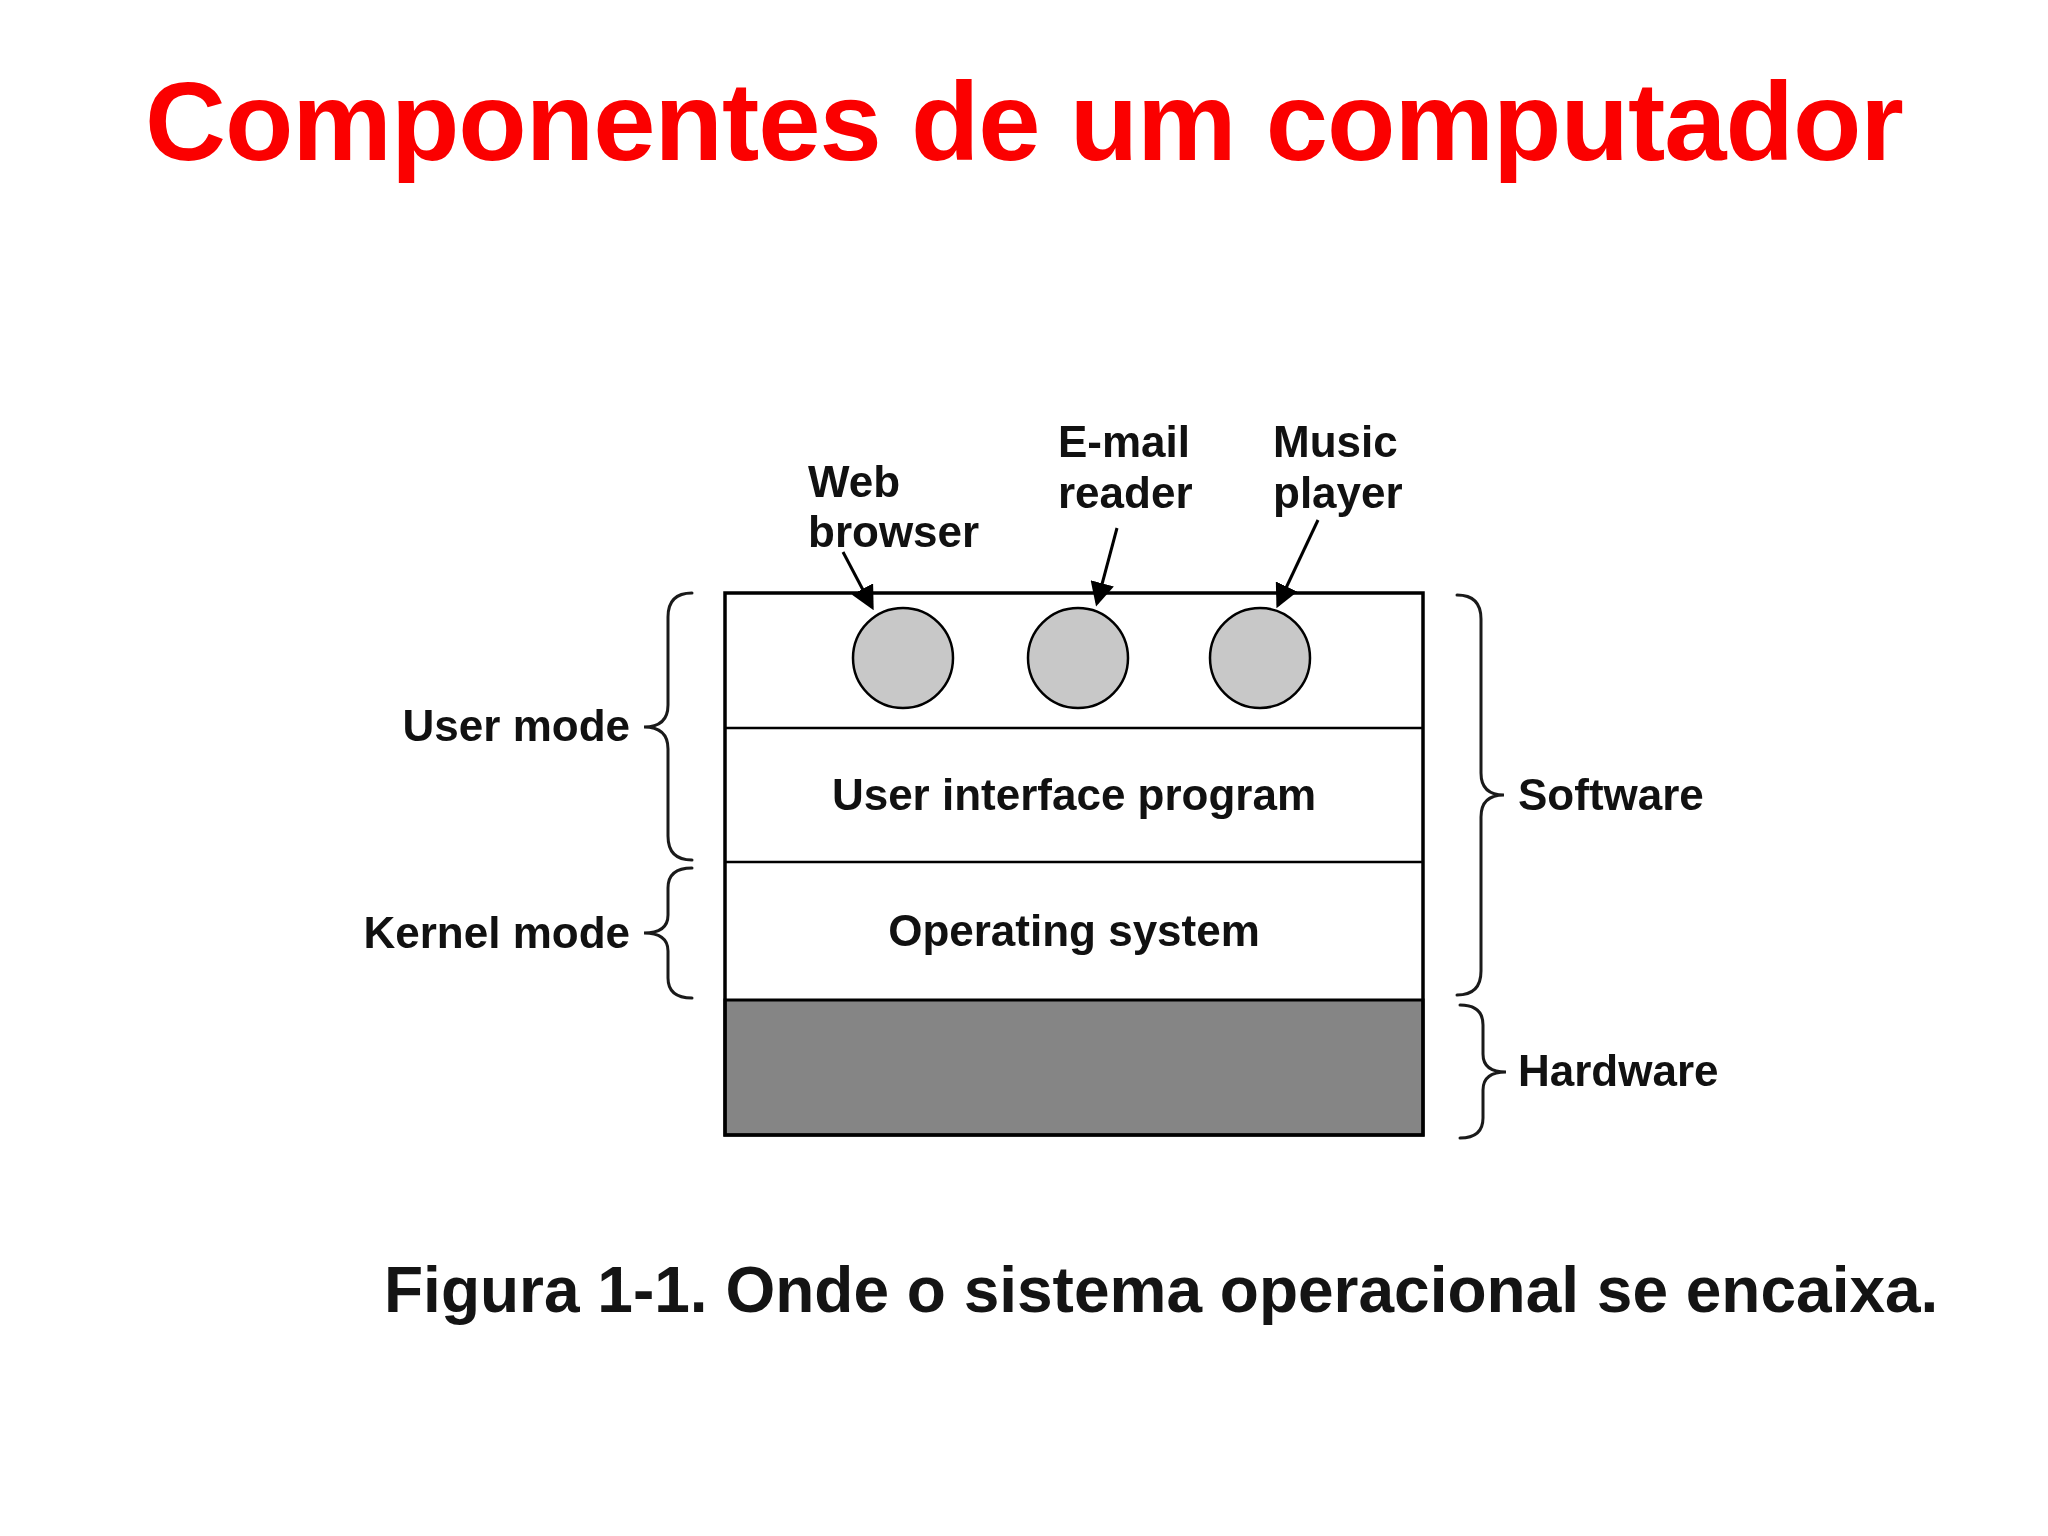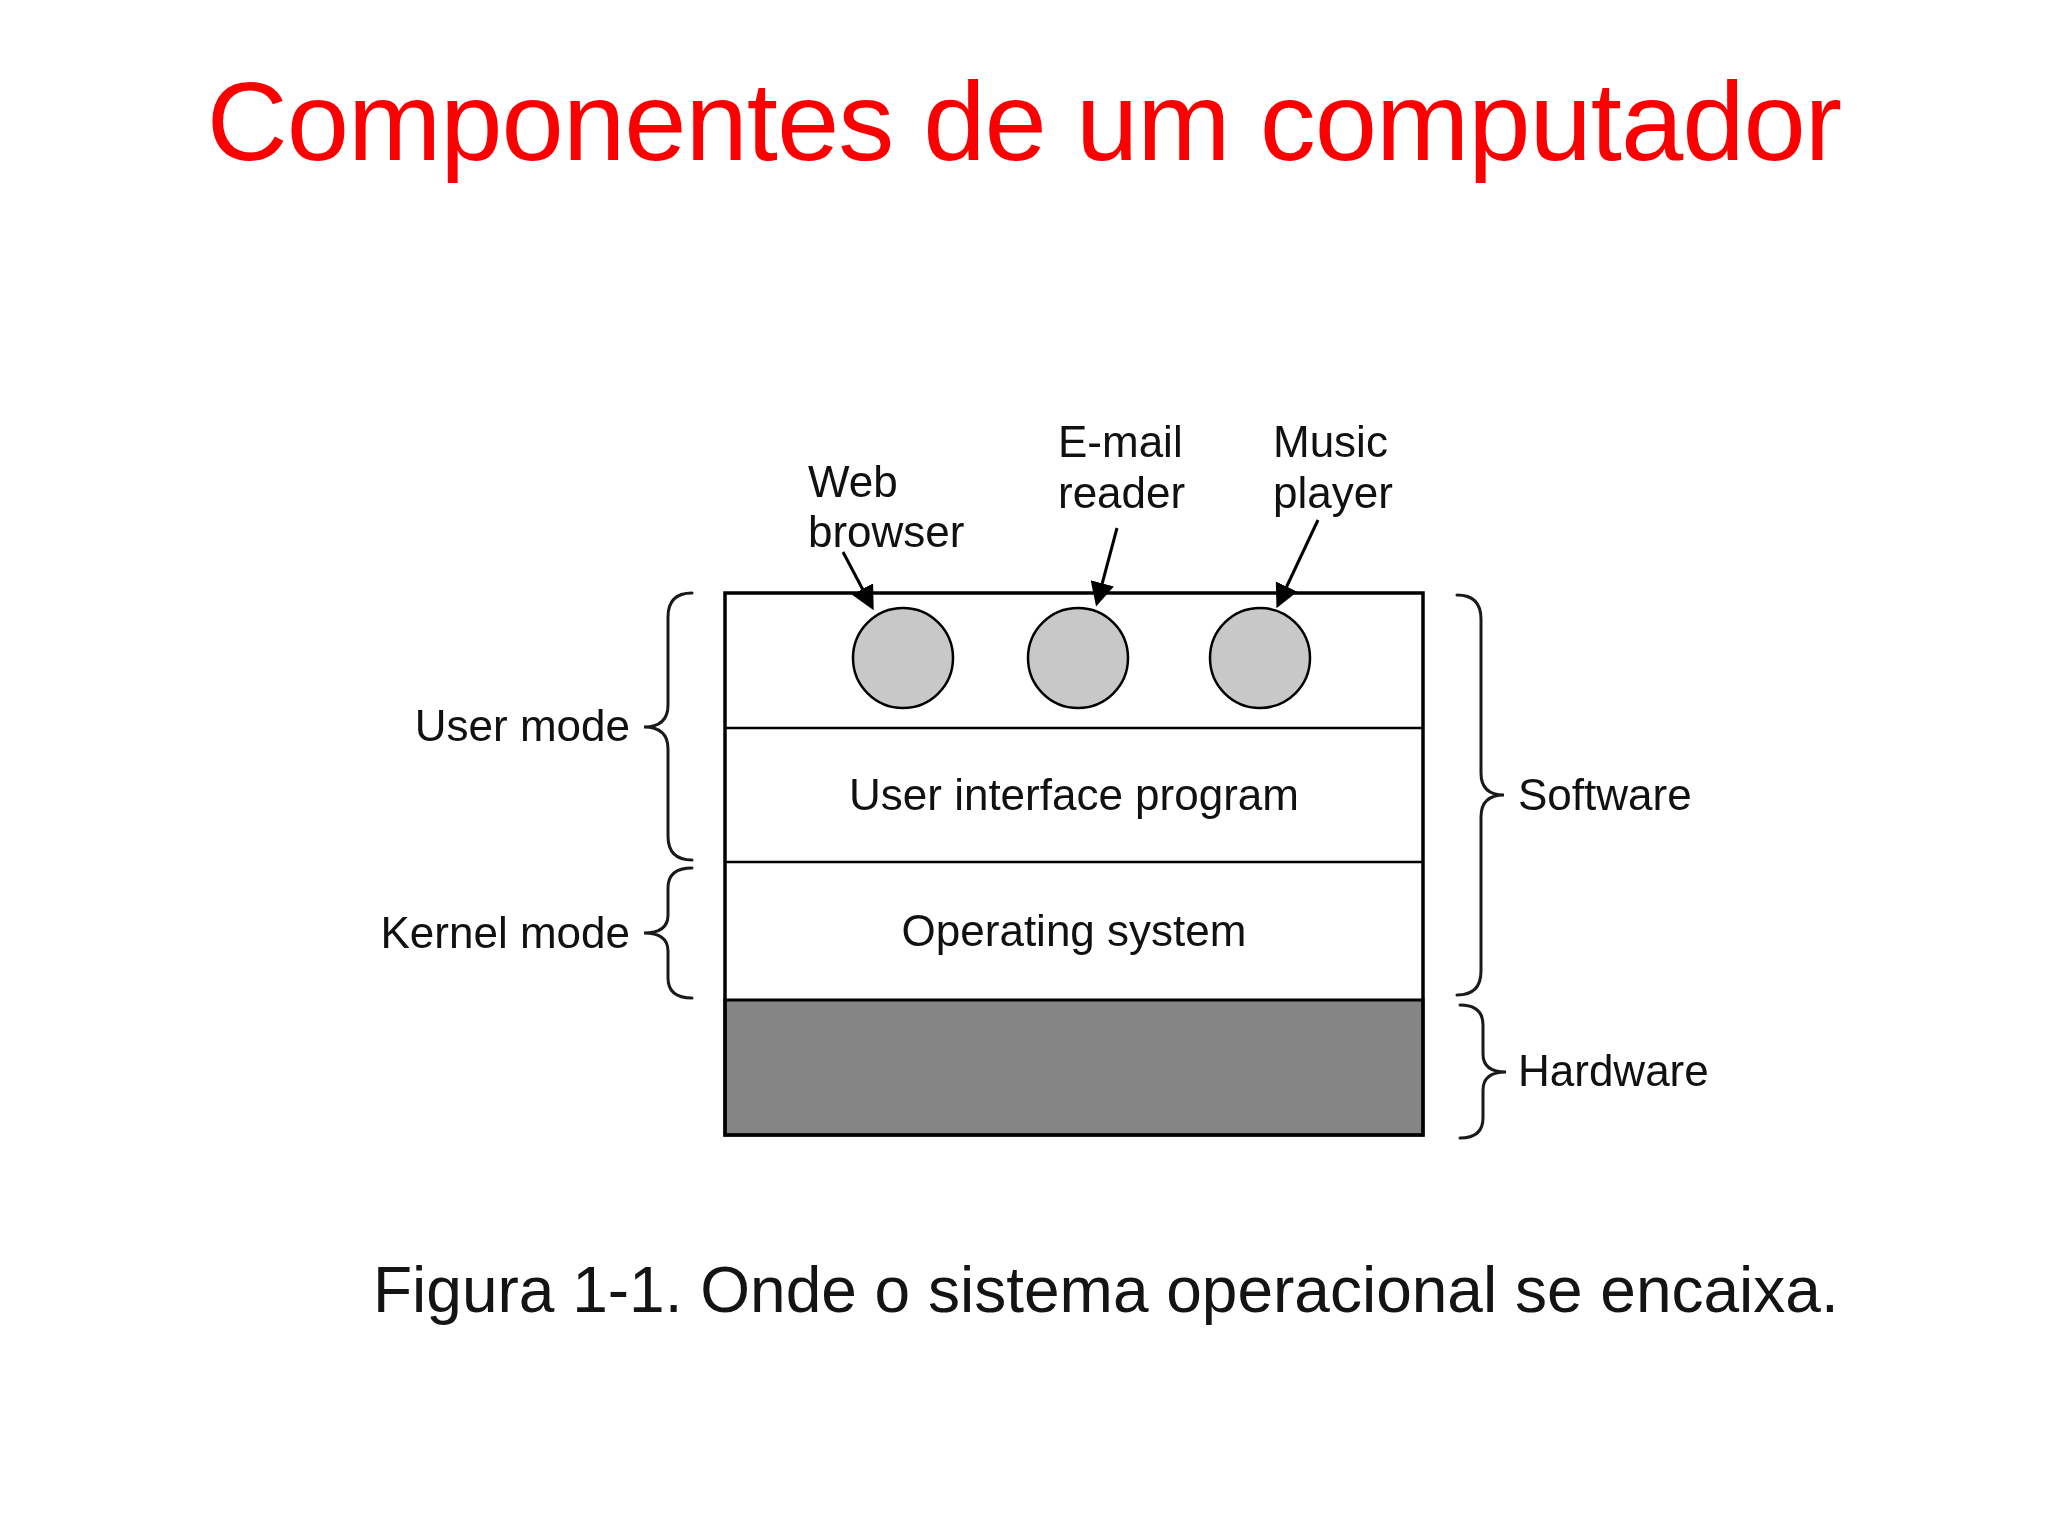--- a/index.html
+++ b/index.html
@@ -2,34 +2,35 @@
 <html><head>
 <meta charset="utf-8">
 <style>
   html,body{margin:0;padding:0;background:#ffffff;}
   .slide{
     position:relative;
     width:2048px;height:1536px;
     background:#ffffff;
     overflow:hidden;
     font-family:"Liberation Sans", sans-serif;
+    font-weight:bold;
   }
   .title{
     position:absolute;
     top:45px;left:0;width:100%;
     text-align:center;
     color:#fb0000;
     font-size:112px;
     line-height:1.37;
     letter-spacing:-1px;
     white-space:nowrap;
   }
   .caption{
     position:absolute;
-    left:373px;top:1253px;
+    left:384px;top:1253px;
     color:#141414;
     font-size:64px;
     white-space:nowrap;
     text-align:right;
   }
   svg.diagram{position:absolute;left:0;top:0;width:2048px;height:1536px;}
   svg text{
     font-family:"Liberation Sans", sans-serif;
     font-size:44px;
     fill:#111111;

